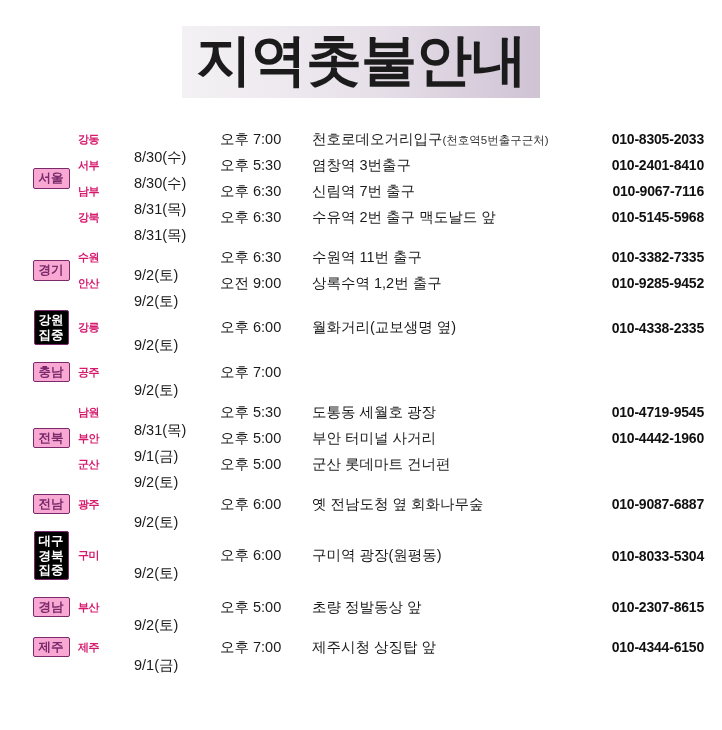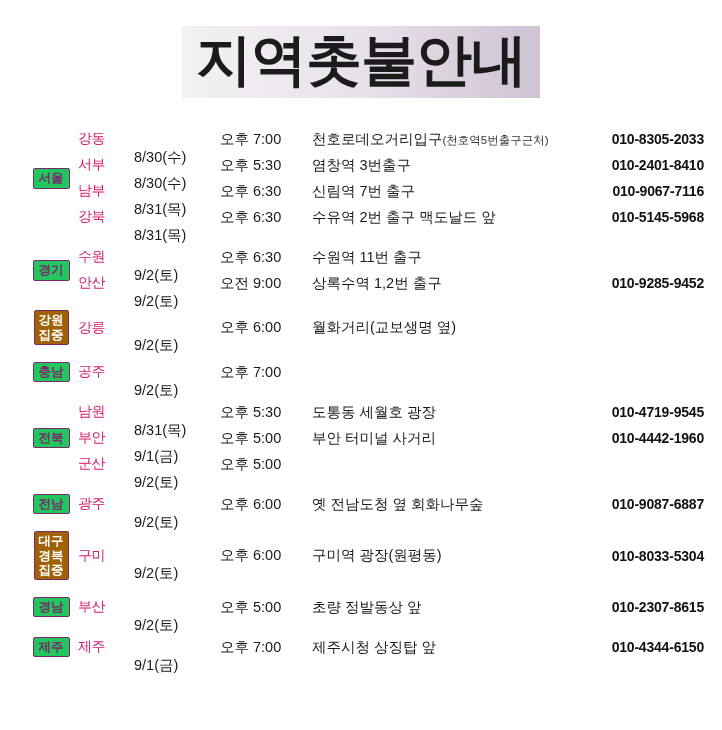--- a/index.html
+++ b/index.html
@@ -45,43 +45,43 @@
   }
   .row {
     display: flex;
     align-items: center;
     height: 26px;
     white-space: nowrap;
   }
   .region-tag {
     border: 1px solid #7a2a6a;
     color: #7a2a6a;
-    background: #22c55e;
+    background: #f9a8d4;
     font-size: 12.5px;
     font-weight: bold;
     line-height: 1.15;
     padding: 2px 5px;
     text-align: center;
     border-radius: 2px;
   }
   .region-tag.filled {
-    background: #a16207;
+    background: #000000;
     color: #ffffff;
     border-color: #7a2a6a;
   }
   .region-tag.two-line,
   .region-tag.three-line {
     padding: 2px 4px;
   }
   .city {
     width: 56px;
     min-width: 56px;
     color: #d6196d;
-    font-weight: normal;
-    font-size: 14px;
+    font-weight: bold;
+    font-size: 11px;
     letter-spacing: -0.5px;
   }
   .date {
     width: 86px;
     min-width: 86px;
     font-size: 14.5px;
     color: #1a1a1a;
     font-weight: 500;
     margin-top: 36px;
   }
@@ -180,20 +180,21 @@
         <div class="group-inner">
           <div class="group-tagcol">
             <div class="region-tag">경기</div>
           </div>
           <div class="group-rows">
             <div class="row">
               <div class="city">수원</div>
               <div class="date">9/2(토)</div>
               <div class="time">오후 6:30</div>
               <div class="place"><span>수원역 11번 출구</span></div>
+              <div class="phone">010-3382-7335</div>
             </div>
             <div class="row">
               <div class="city">안산</div>
               <div class="date">9/2(토)</div>
               <div class="time">오전 9:00</div>
               <div class="place"><span>상록수역 1,2번 출구</span></div>
               <div class="phone">010-9285-9452</div>
             </div>
           </div>
         </div>
@@ -202,20 +203,21 @@
         <div class="group-inner">
           <div class="group-tagcol">
             <div class="region-tag filled two-line">강원<br>집중</div>
           </div>
           <div class="group-rows">
             <div class="row">
               <div class="city">강릉</div>
               <div class="date">9/2(토)</div>
               <div class="time">오후 6:00</div>
               <div class="place"><span>월화거리(교보생명 옆)</span></div>
+              <div class="phone">010-4338-2335</div>
             </div>
           </div>
         </div>
       </div>
       <div class="group">
         <div class="group-inner">
           <div class="group-tagcol">
             <div class="region-tag">충남</div>
           </div>
           <div class="group-rows">
@@ -244,20 +246,21 @@
               <div class="city">부안</div>
               <div class="date">9/1(금)</div>
               <div class="time">오후 5:00</div>
               <div class="place"><span>부안 터미널 사거리</span></div>
               <div class="phone">010-4442-1960</div>
             </div>
             <div class="row">
               <div class="city">군산</div>
               <div class="date">9/2(토)</div>
               <div class="time">오후 5:00</div>
+              <div class="place"><span>군산 롯데마트 건너편</span></div>
             </div>
           </div>
         </div>
       </div>
       <div class="group">
         <div class="group-inner">
           <div class="group-tagcol">
             <div class="region-tag">전남</div>
           </div>
           <div class="group-rows">

